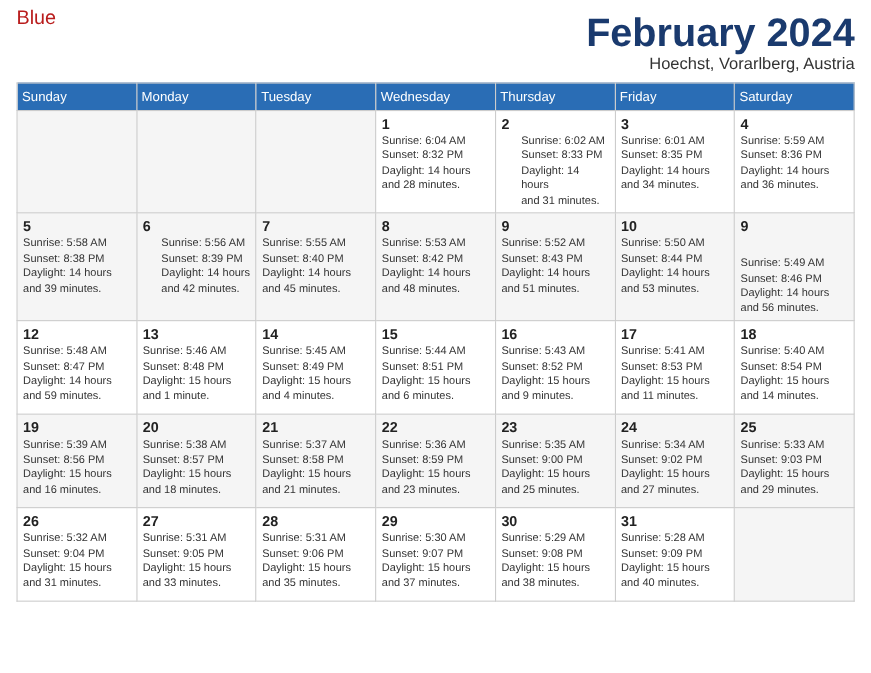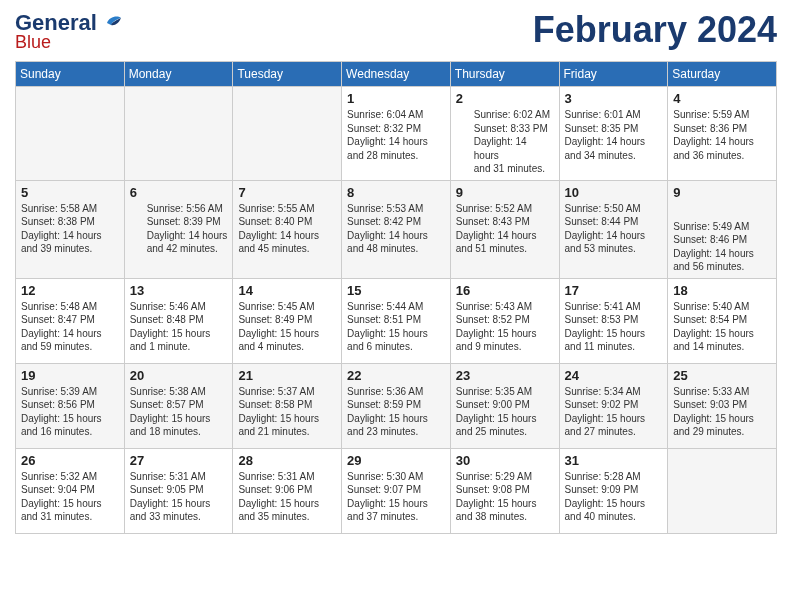--- a/index.html
+++ b/index.html
@@ -77,31 +77,25 @@
     .empty-cell {
       background: #f5f5f5 !important;
     }
   </style>
 </head>
 <body>
 
 <div class="container">
   <div class="header">
     <div class="logo">
-      <div style="display:flex;align-items:center;gap:2px;">
-        <span style="font-size:22px;font-weight:bold;color:#1a3a6e;">General</span>
-        <svg width="22" height="20" viewBox="0 0 22 20">
-          <path d="M8 10 C10 4, 18 2, 22 5 C18 6, 14 8, 12 12 Z" fill="#2a7dc9"></path>
-          <path d="M12 12 C13 9, 18 7, 22 5 C20 10, 16 13, 12 12 Z" fill="#1a3a6e"></path>
-        </svg>
-      </div>
       <span style="font-size:18px;font-weight:normal;color:#b91c1c;margin-top:-4px;">Blue</span>
     </div>
     <div class="title-block">
       <div class="month-title">February 2024</div>
+      <div class="subtitle">Hoechst, Vorarlberg, Austria</div>
     </div>
   </div>
 
   <table>
     <thead>
       <tr id="thead-row">
       <th>Sunday</th>
           <th>Monday</th>
           <th>Tuesday</th>
           <th>Wednesday</th>

